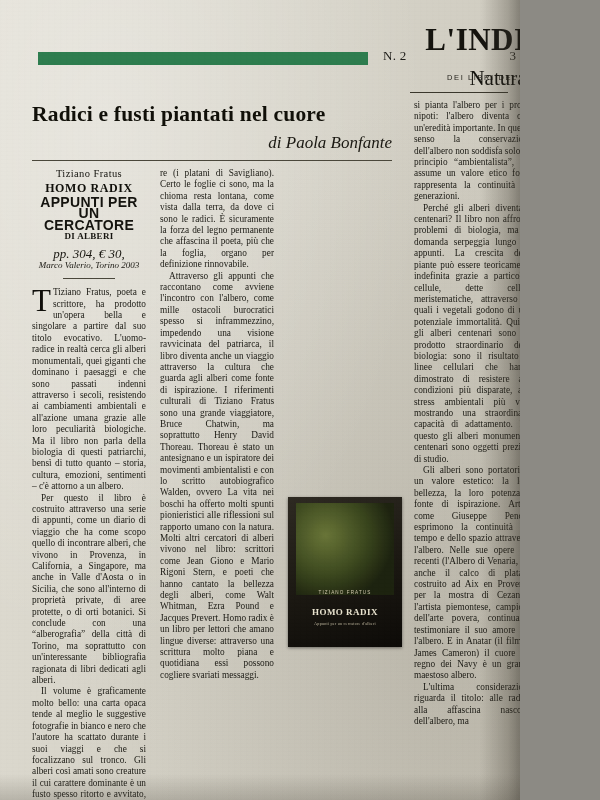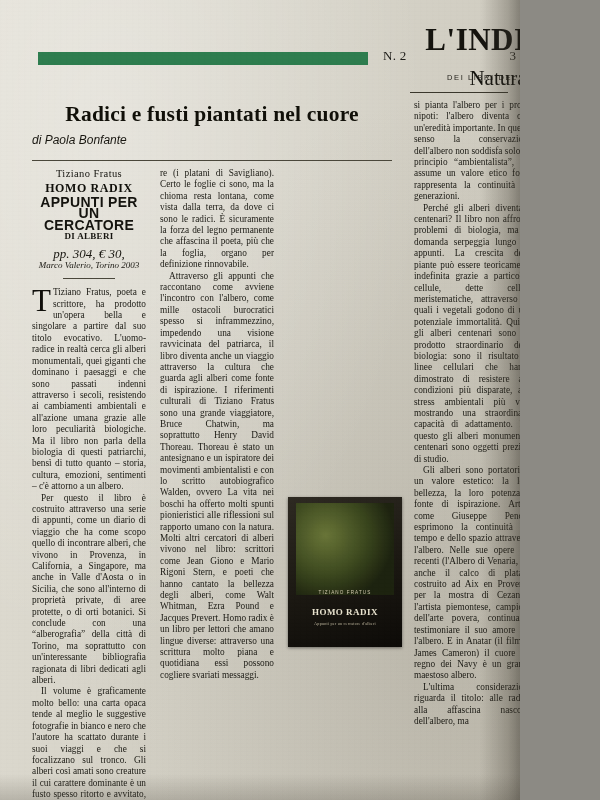--- a/index.html
+++ b/index.html
@@ -122,36 +122,35 @@
     height: 1px;
     background: #3a372c;
   }
 
   
   .headline {
     position: absolute;
     top: 102px;
     left: 32px;
     width: 360px;
-    text-align: center;
     font-family: "Liberation Serif", serif;
     font-weight: bold;
     font-size: 21.5px;
     color: #111009;
     letter-spacing: .2px;
   }
   .byline {
     position: absolute;
     top: 133px;
     left: 32px;
     width: 360px;
-    text-align: left;
-    font-family: Liberation Sans, sans-serif;
+    text-align: right;
+    font-family: Liberation Serif, serif;
     font-style: italic;
-    font-size: 12px;
+    font-size: 17px;
     color: #1a1812;
   }
   .rule-under-headline {
     position: absolute;
     top: 160px;
     left: 32px;
     width: 360px;
     height: 1px;
     background: #4a473b;
   }

